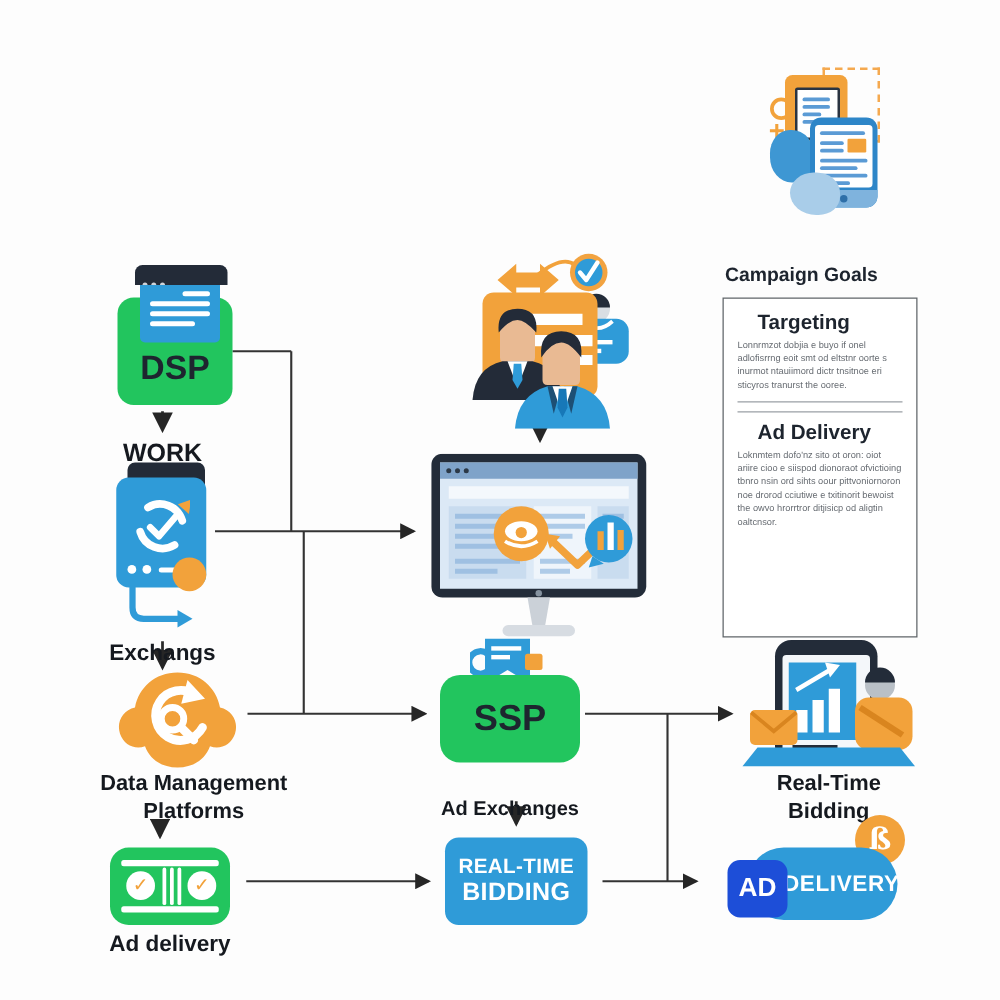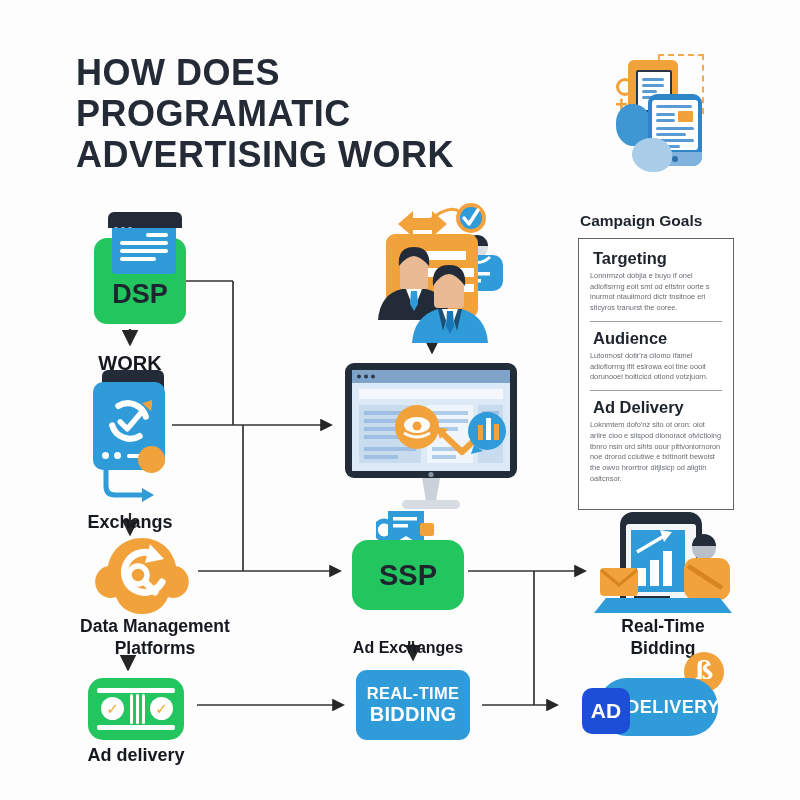--- a/index.html
+++ b/index.html
@@ -5,37 +5,32 @@
   html,body{margin:0;padding:0;background:#ffffff;}
   .canvas{position:relative;width:800px;height:800px;background:#fdfdfd;overflow:hidden;
           font-family:"Liberation Sans","DejaVu Sans",sans-serif;}
   .abs{position:absolute;}
   .title{font-weight:800;color:#242b37;font-size:36px;line-height:41px;letter-spacing:.5px;}
   .node-label{font-weight:700;color:#15191f;font-size:18px;text-align:center;line-height:1.25;}
   .orange-box{background:#22c55e;border-radius:13px;}
   .blue{background:#2F9BD8;}
   .dsp-text{font-weight:800;color:#1e252f;font-size:27px;}
   .cg-box{background:#fff;border:1.6px solid #5f6468;box-sizing:border-box;padding:10px 11px 8px 11px;}
-  .cg-head{font-weight:800;color:#1d242e;font-size:16.5px;margin:0 0 3px 3px;}
+  .cg-head{font-weight:800;color:#1d242e;font-size:16.5px;margin:0 0 3px 16px;}
   .cg-body{color:#676c72;font-size:7.4px;line-height:1.45;margin:0;}
   .cg-div{border-top:1px solid #9aa0a5;margin:7px 0 7px 0;}
   .browser-dot{width:4px;height:4px;border-radius:50%;background:#cfd4da;display:inline-block;margin-right:3px;}
   .wline{position:absolute;background:#fff;border-radius:2px;}
   .bline{position:absolute;background:#5B9BD5;border-radius:2px;}
 </style>
 </head>
 <body>
 
 <div class="canvas">
 
-  <div class="abs title" style="left:76px;top:52px;width:430px;">
-    <div>HOW DOES</div>
-    <div>PROGRAMATIC</div>
-    <div>ADVERTISING WORK</div>
-  </div>
 
   <div class="abs" style="left:612px;top:42px;width:118px;height:130px;">
     <div class="abs" style="left:4px;top:36px;width:12px;height:12px;border:3px solid #F2A23B;border-radius:50%;"></div>
     <div class="abs" style="left:3px;top:50px;color:#F2A23B;font-size:22px;font-weight:800;">+</div>
     <div class="abs" style="left:46px;top:12px;width:42px;height:56px;border:2px dashed #F5A94F;"></div>
     <div class="abs" style="left:16px;top:18px;width:50px;height:54px;background:#F2A23B;border-radius:6px;">
       <div class="abs" style="left:8px;top:10px;width:32px;height:38px;background:#fff;border:2px solid #2A3442;border-radius:2px;">
         <div class="bline" style="left:4px;top:6px;width:22px;height:2.5px;"></div>
         <div class="bline" style="left:4px;top:12px;width:22px;height:2.5px;"></div>
         <div class="bline" style="left:4px;top:18px;width:15px;height:2.5px;"></div>
@@ -240,24 +235,20 @@
     <span style="color:#fff;font-weight:800;font-size:20px;letter-spacing:.3px;">BIDDING</span>
   </div>
 
   <div class="abs" style="left:580px;top:212px;font-weight:800;font-size:15.5px;color:#1d242e;">Campaign Goals</div>
   <div class="abs cg-box" style="left:578px;top:238px;width:156px;height:272px;">
     <div>
       <p class="cg-head">Targeting</p>
       <p class="cg-body">Lonnrmzot dobjia e buyo if onel adlofisrrng eoit smt od eltstnr oorte s inurmot ntauiimord dictr tnsitnoe eri sticyros tranurst the ooree.</p>
     </div>
     <div class="cg-div"></div>
-    <div>
-      <p class="cg-head">Audience</p>
-      <p class="cg-body">Lutormost dotir'ra cilomo ifamel adiofiorrng lfit esirowa eol tine oooit dorunooei boiticicd otiond votzjuorn.</p>
-    </div>
     <div class="cg-div"></div>
     <div>
       <p class="cg-head">Ad Delivery</p>
       <p class="cg-body">Loknmtem dofo'nz sito ot oron: oiot ariire cioo e siispod dionoraot ofvictioing tbnro nsin ord sihts oour pittvoniornoron noe drorod cciutiwe e txitinorit bewoist the owvo hrorrtror ditjisicp od aligtin oaltcnsor.</p>
     </div>
   </div>
 
   <svg class="abs" style="left:592px;top:512px;" width="142" height="104" viewBox="0 0 142 104">
     <rect x="28" y="0" width="82" height="98" rx="13" fill="#232C39"></rect>
     <rect x="34" y="12" width="70" height="82" rx="3" fill="#F4F7FA"></rect>

